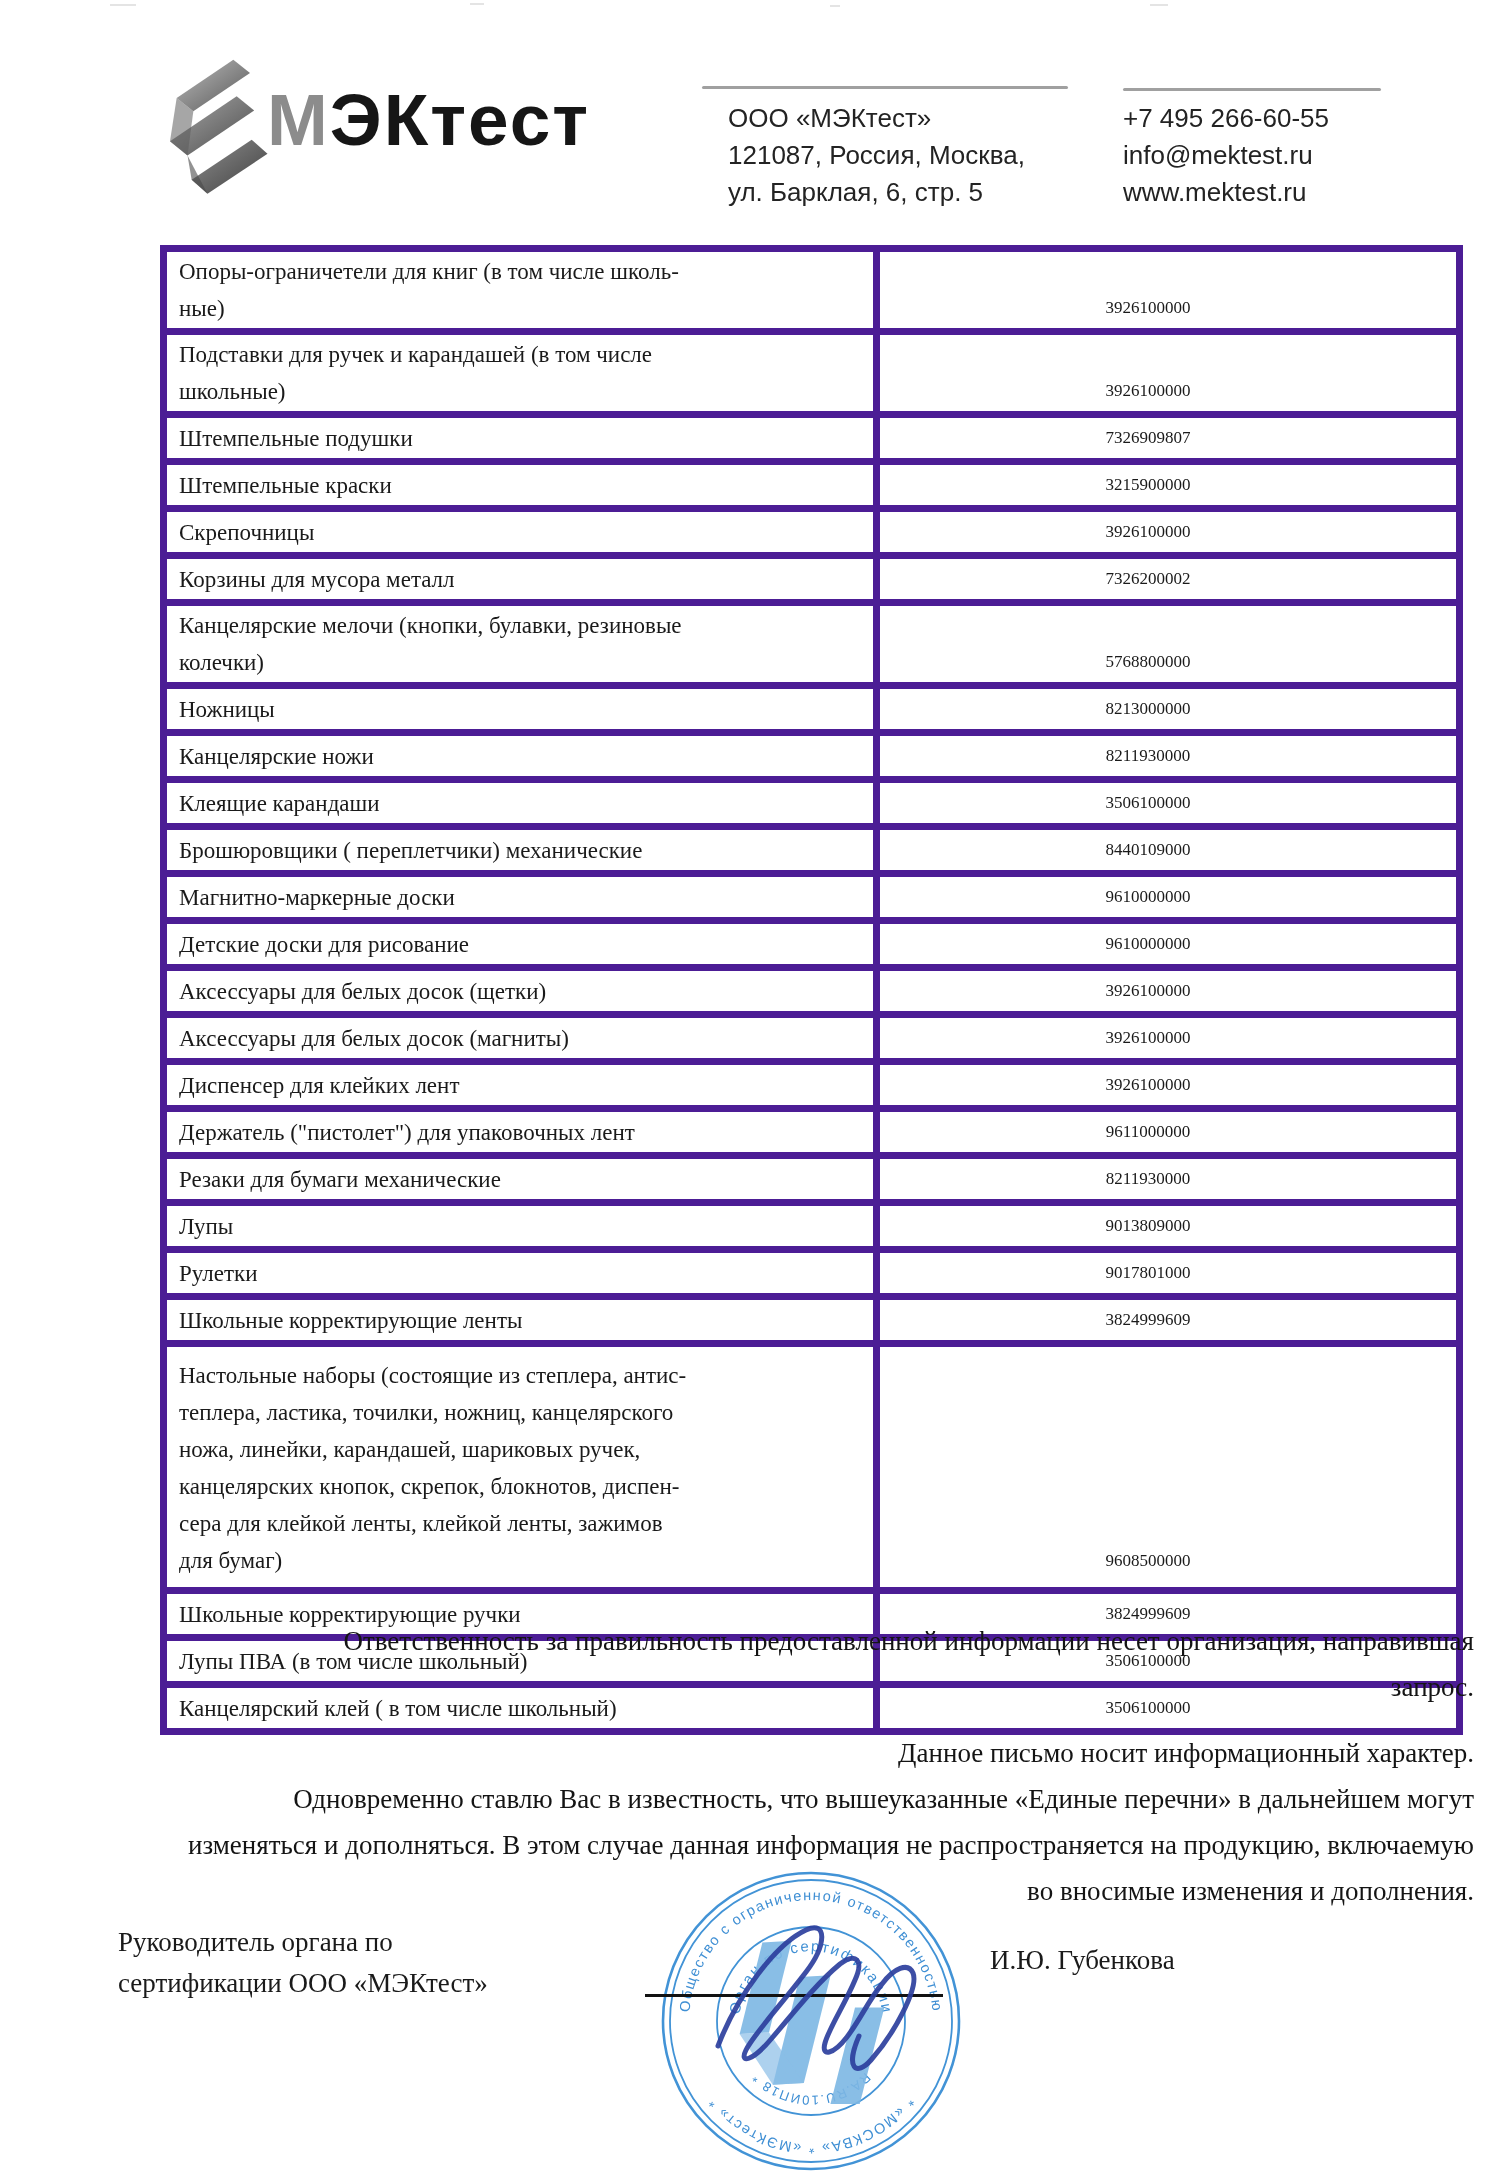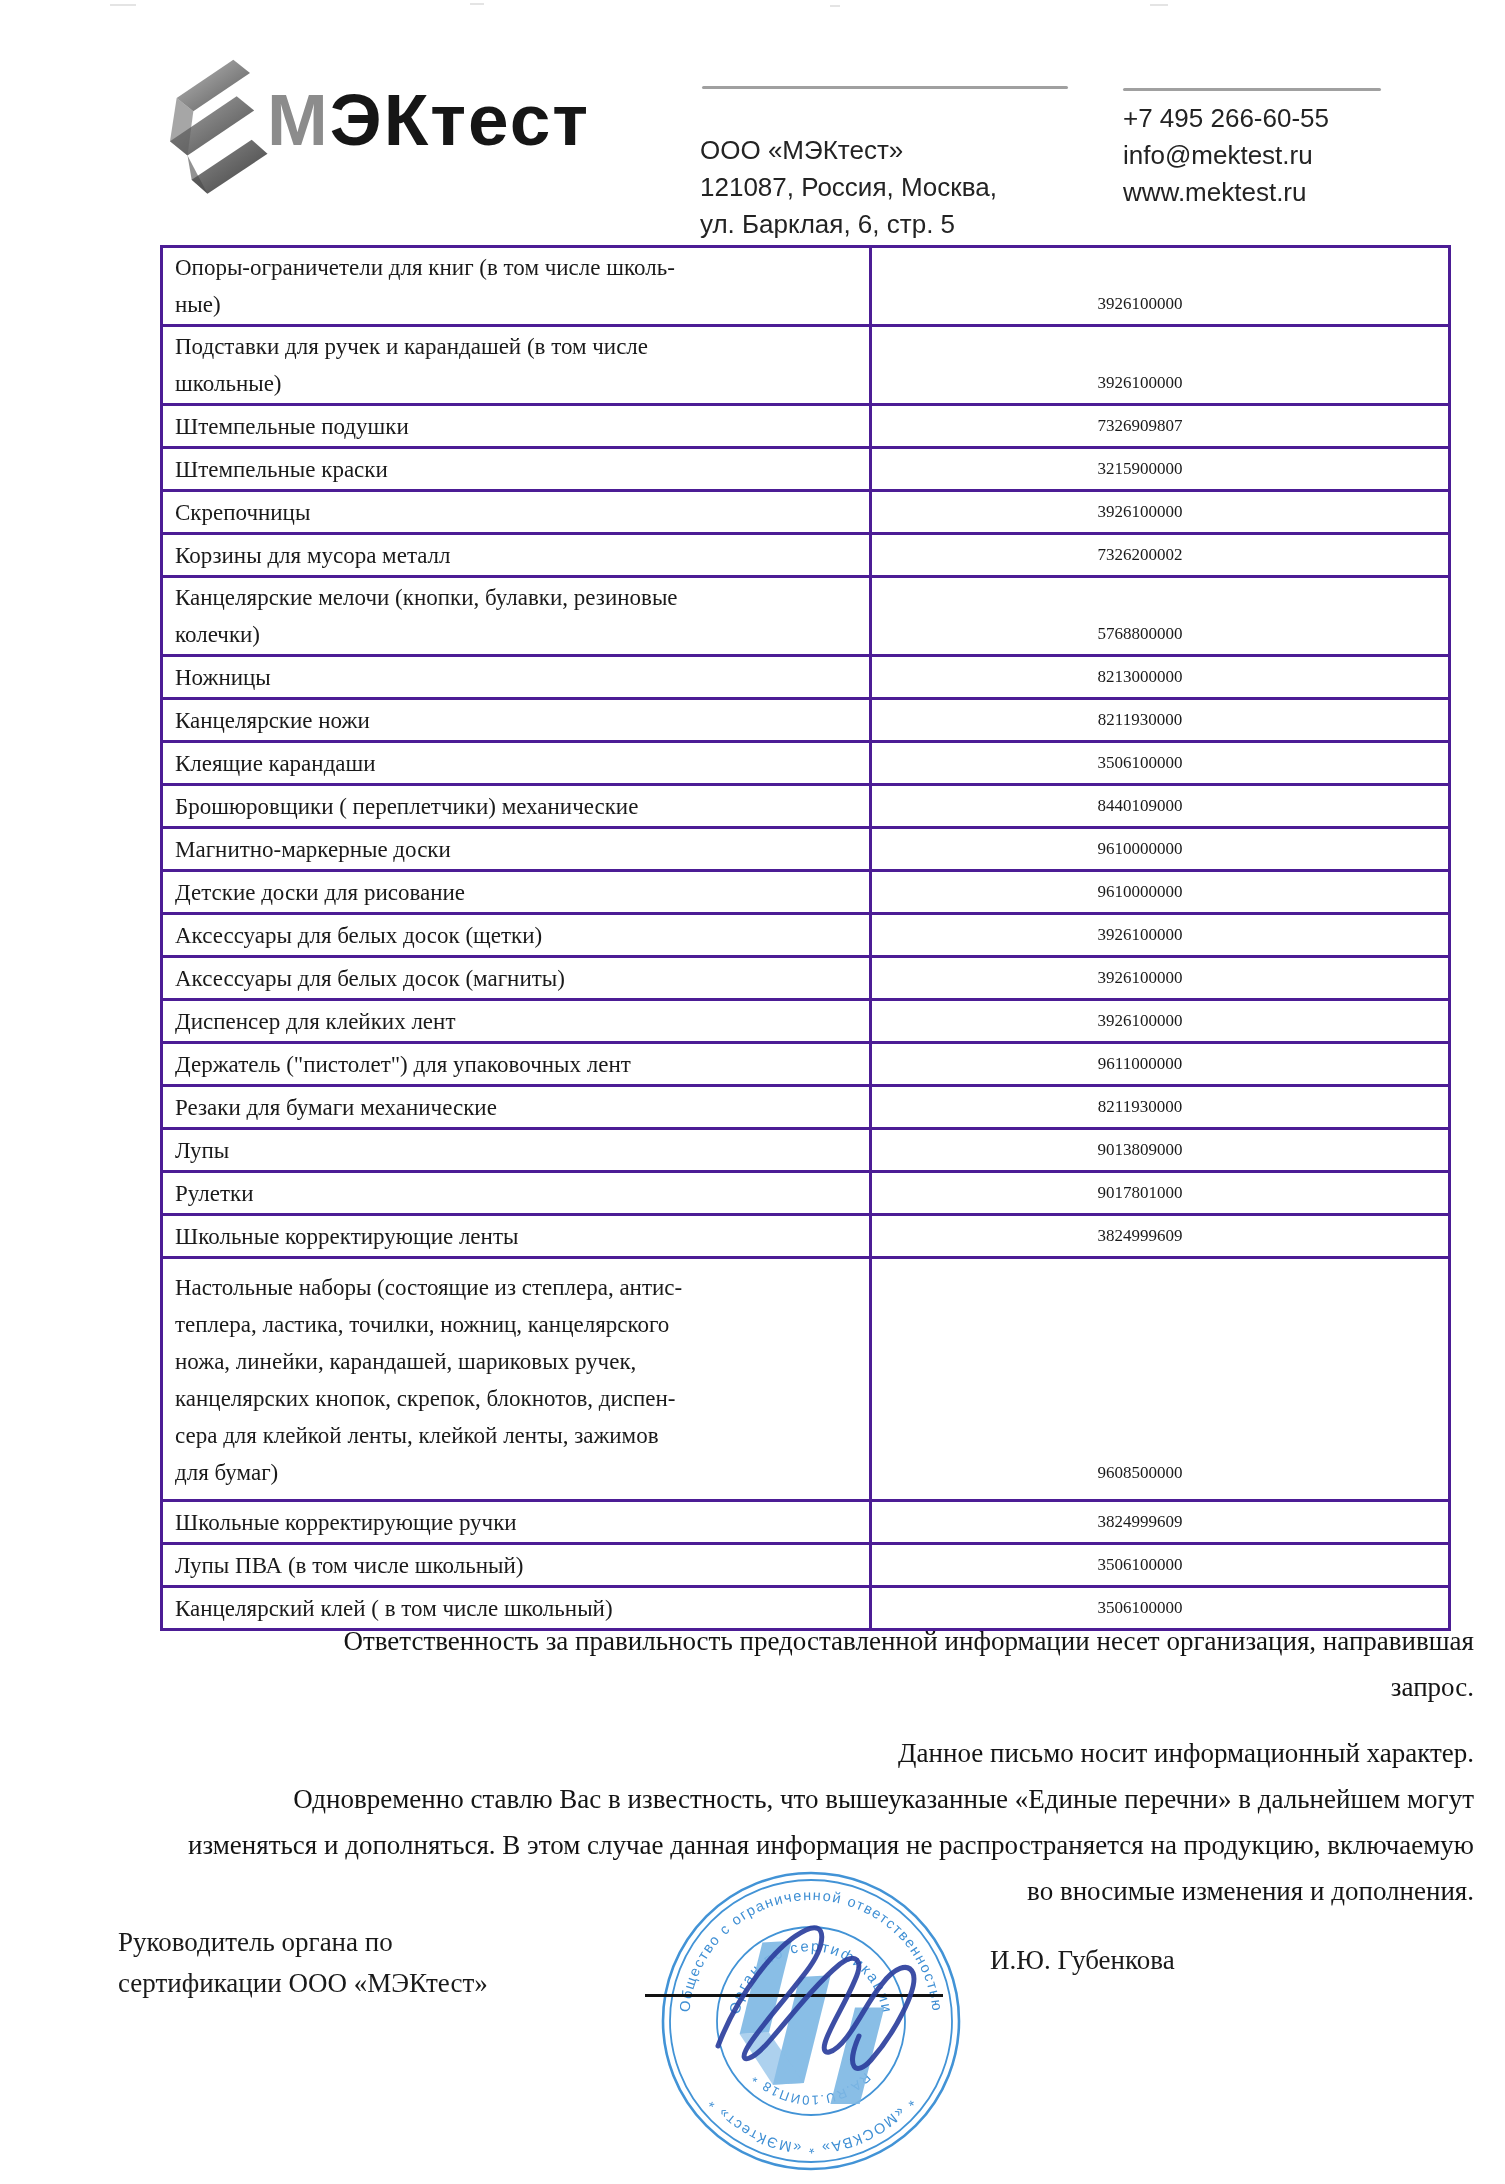--- a/index.html
+++ b/index.html
@@ -13,26 +13,26 @@
   #logo .mark{width:170px;height:150px;flex:0 0 auto;}
   #logo .word{font-family:"Liberation Sans","DejaVu Sans",sans-serif;font-weight:bold;
     font-size:73px;letter-spacing:2px;margin:30px 0 0 -38px;white-space:nowrap;}
   #logo .word .m{color:#8c8c8c;}
   #logo .word .rest{color:#161616;}
   .hline{position:absolute;height:3px;background:#8f8f8f;opacity:.85;border-radius:2px;}
   #hline1{left:702px;top:86px;width:366px;}
   #hline2{left:1123px;top:88px;width:258px;}
   .hblock{position:absolute;top:100px;font-family:"Liberation Sans","DejaVu Sans",sans-serif;
     font-size:26px;line-height:37px;color:#232323;white-space:pre-line;}
-  #company{left:700px;margin-top:32px;}
+  #company{left:728px;}
   #contacts{left:1123px;}
   
   #codes-table{position:absolute;left:160px;top:245px;width:1200px;border-collapse:collapse;
     table-layout:fixed;}
-  #codes-table td{border:3px solid #4c1d95;font-size:23px;line-height:37px;}
+  #codes-table td{border:7px solid #4c1d95;font-size:23px;line-height:37px;}
   #codes-table td.name{width:684px;padding:1px 10px 1px 12px;white-space:pre-line;vertical-align:middle;}
   #codes-table td.code{width:516px;text-align:center;vertical-align:bottom;
     padding:1px 50px 2px 10px;font-size:17px;}
   #codes-table tr.tall td{padding-top:10px;padding-bottom:8px;}
   
   #body-text{position:absolute;left:42px;top:1618px;width:1432px;}
   #body-text p{margin:0;font-size:27px;line-height:46px;white-space:pre-line;
     text-indent:68px;text-align:right;color:#141414;}
   #body-text p.gap{margin-bottom:20px;}
   

